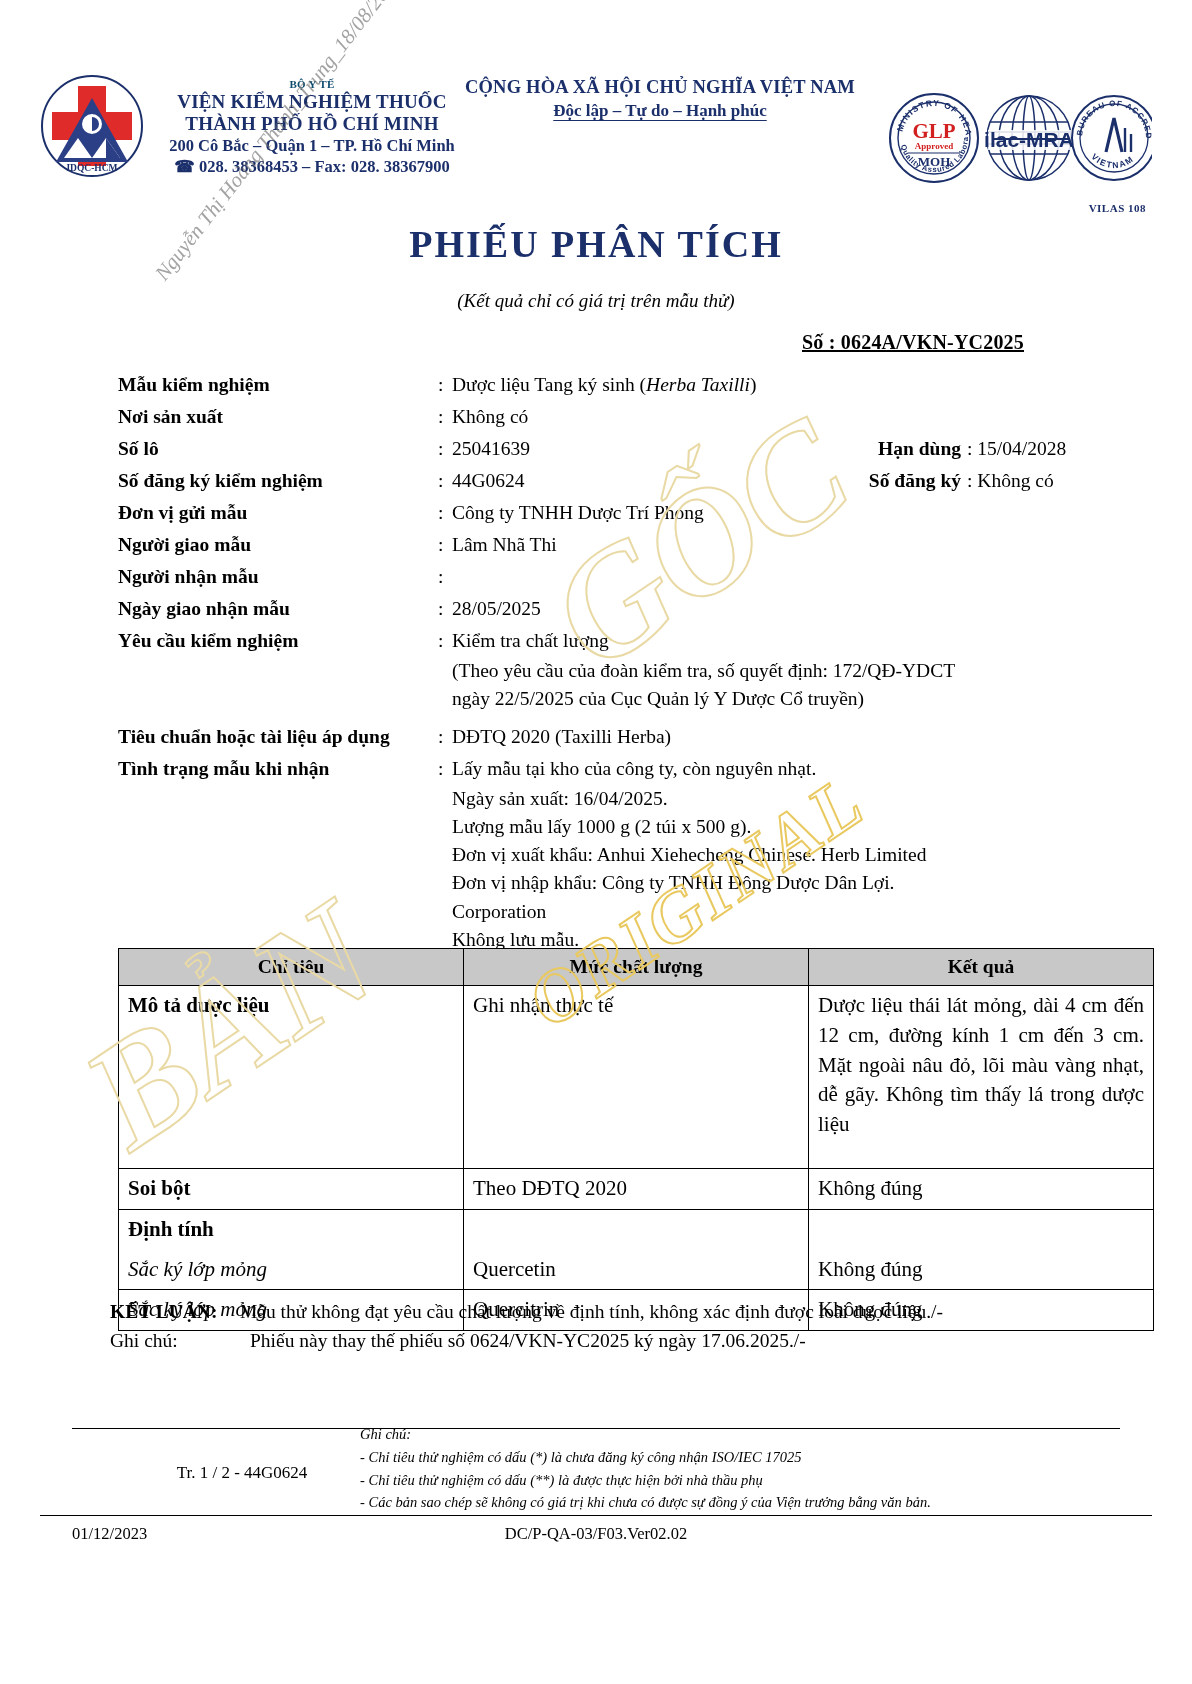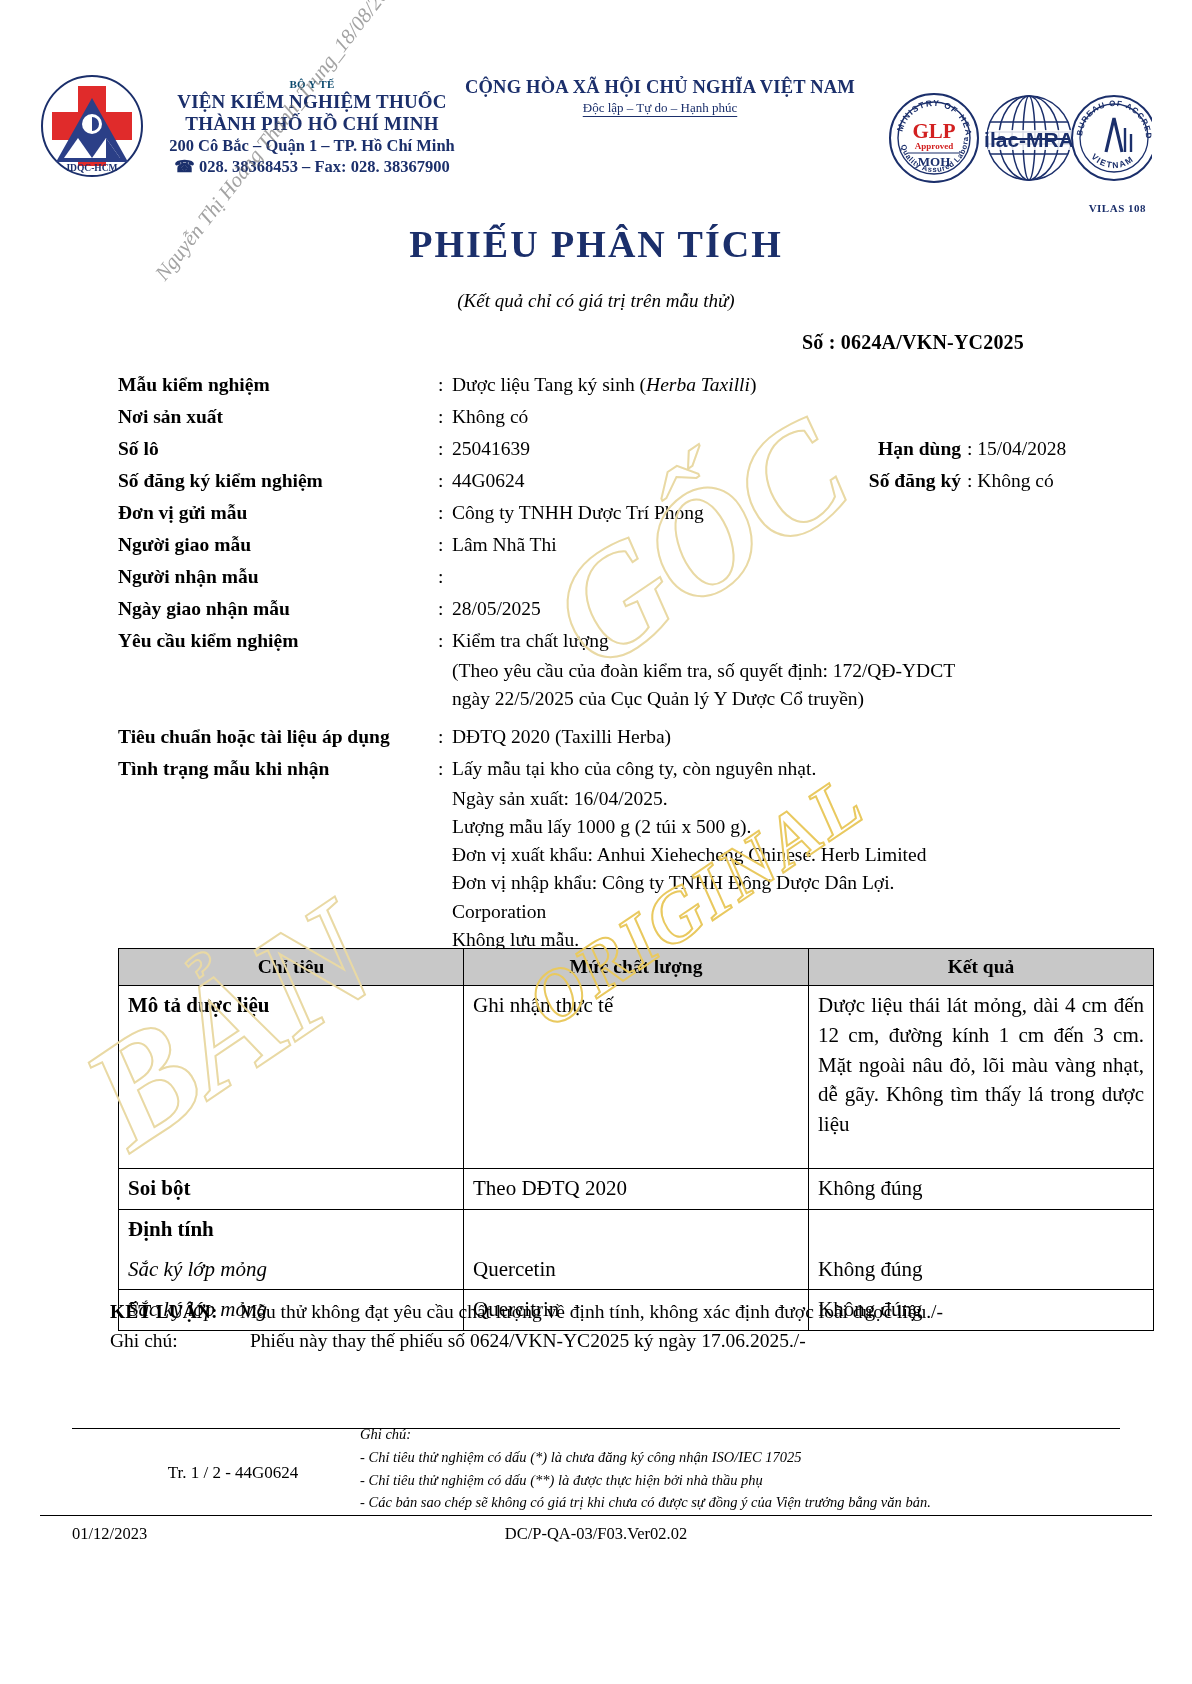--- a/index.html
+++ b/index.html
@@ -85,22 +85,22 @@
     text-align: center;
   }
   .nation-block .n1 {
     font-size: 18.5px;
     font-weight: bold;
     color: #1b2f6b;
     letter-spacing: .2px;
     line-height: 1.25;
   }
   .nation-block .n2 {
-    font-size: 13px;
-    font-weight: normal;
+    font-size: 17px;
+    font-weight: bold;
     color: #1b2f6b;
     text-decoration: underline;
     text-underline-offset: 4px;
     line-height: 1.4;
   }
 
   .cert-block {
     position: absolute;
     right: 0;
     top: 8px;
@@ -138,20 +138,21 @@
     font-size: 19px;
     font-style: italic;
   }
   .doc-number {
     position: absolute;
     top: 331px;
     right: 168px;
     font-size: 20px;
     font-weight: bold;
     letter-spacing: .2px;
+    text-decoration: underline;
   }
 
   
   .fields {
     position: absolute;
     top: 374px;
     left: 118px;
     right: 40px;
   }
   .frow {
@@ -252,21 +253,21 @@
   
   .foot-rule {
     position: absolute;
     left: 72px;
     right: 72px;
     top: 1428px;
     border-top: 1.4px solid #000;
   }
   .foot-page {
     position: absolute;
-    left: 118px;
+    left: 127px;
     top: 1463px;
     width: 230px;
     text-align: center;
     font-size: 17px;
   }
   .foot-notes {
     position: absolute;
     left: 360px;
     top: 1423px;
     right: 45px;

